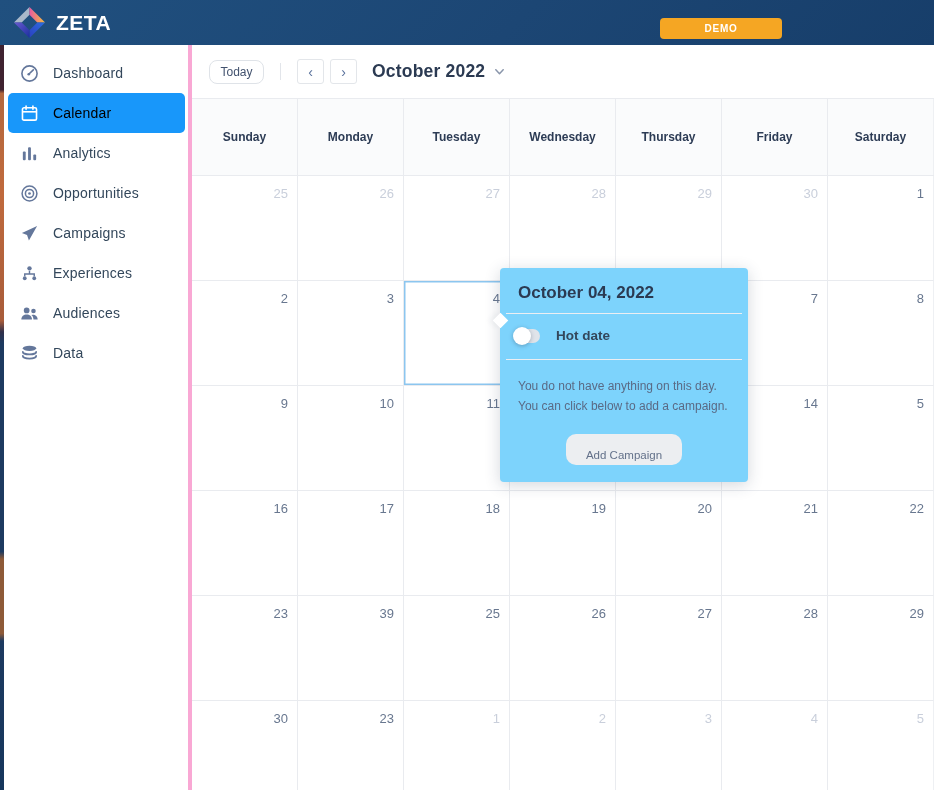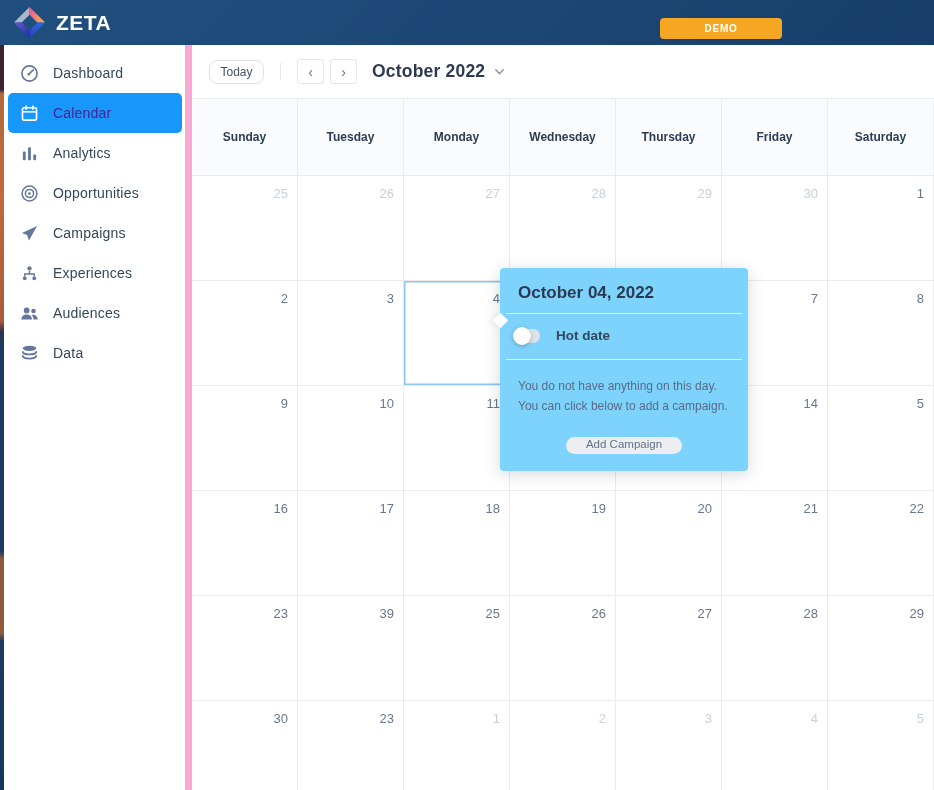--- a/index.html
+++ b/index.html
@@ -22,30 +22,30 @@
     background:linear-gradient(180deg,
       #3f2230 0%, #3f2230 6%,
       #b4683e 6.5%, #c06a3d 20%, #a85c3a 37%,
       #31304a 38.5%,
       #1d3a60 40%, #1d3a60 68%,
       #8e5a38 69%, #8e5a38 79%,
       #1d3a60 80%, #16365c 100%); }
 
   
   .sidebar { position:absolute; left:4px; top:45px; width:188px; height:745px;
-    background:#fff; border-right:7px solid #f9a8d4; z-index:10; padding-top:8px; }
+    background:#fff; border-right:4px solid #f9a8d4; z-index:10; padding-top:8px; }
   .side-item { height:40px; margin:0 3px 0 4px; padding-left:12px; border-radius:5px;
     display:flex; align-items:center; gap:14px; cursor:pointer; }
   .side-icon { width:19px; height:19px; display:flex; align-items:center; justify-content:center;
     color:#64779b; flex:0 0 19px; }
   .side-icon svg { width:19px; height:19px; display:block; }
   .side-label { font-size:14px; color:#33475b; font-weight:500; letter-spacing:.2px; }
   .side-item.active { background:#1897fa; }
   .side-item.active .side-icon { color:#fff; }
-  .side-item.active .side-label { color:#4c1d95; }
+  .side-item.active .side-label { color:#000000; }
 
   
   .main { position:absolute; left:192px; top:45px; width:742px; height:745px; background:#fff; }
 
   .toolbar { height:53px; display:flex; align-items:center; padding-left:17px; }
   .today-btn { width:55px; height:24px; background:#fff; border:1px solid #dfe3e8; border-radius:8px;
     font-size:12px; color:#42526e; font-family:inherit; cursor:pointer; }
   .tb-divider { width:1px; height:17px; background:#e2e5ea; margin:0 16px; }
   .nav-btn { width:27px; height:25px; background:#fff; border:1px solid #e3e6ea; border-radius:3px;
     color:#5a729c; font-size:14px; line-height:1; cursor:pointer; font-family:inherit; }
@@ -77,21 +77,21 @@
   .pop-hr { border:0; border-top:1px solid #eceef2; margin:0 6px; }
   .pop-toggle-row { display:flex; align-items:center; gap:16px; padding:14px 18px 16px 15px; }
   .toggle { position:relative; width:25px; height:14px; background:#e0e4ea; border-radius:8px;
     cursor:pointer; flex:0 0 25px; }
   .toggle-knob { position:absolute; left:-2px; top:-2px; width:18px; height:18px; border-radius:50%;
     background:#fff; box-shadow:0 1px 4px rgba(42,56,82,.35); }
   .toggle-label { font-size:13.5px; font-weight:bold; color:#33475b; }
   .pop-body { padding:16px 18px 4px; font-size:12px; color:#5a6a85; line-height:1.7; }
   .pop-btn-row { text-align:center; padding:13px 0 17px; }
   .pop-btn { background:#eceef1; border:none; border-radius:10px; color:#63718a;
-    font-size:11.5px; font-family:inherit; padding:1px 20px 4px; cursor:pointer; }
+    font-size:11.5px; font-family:inherit; padding:15px 20px 4px; cursor:pointer; }
 </style>
 </head>
 <body>
 
 <div class="navbar">
   <div class="brand">
     <svg class="brand-logo" viewBox="0 0 36 36">
       <defs>
         <linearGradient id="gTR" x1="0" y1="0" x2="1" y2="0">
           <stop offset="0" stop-color="#e85aa0"></stop>
@@ -213,22 +213,22 @@
     <div class="cal-title">October 2022</div>
     <span class="title-caret">
       <svg viewBox="0 0 12 12">
           <path d="M2 4 L6 8.5 L10 4" fill="none" stroke="currentColor" stroke-width="1.6" stroke-linecap="round" stroke-linejoin="round"></path>
         </svg>
     </span>
   </div>
 
   <div class="cal-header" id="cal-header">
       <div class="hdr-cell">Sunday</div>
+      <div class="hdr-cell">Monday</div>
       <div class="hdr-cell">Tuesday</div>
-      <div class="hdr-cell">Monday</div>
       <div class="hdr-cell">Wednesday</div>
       <div class="hdr-cell">Thursday</div>
       <div class="hdr-cell">Friday</div>
       <div class="hdr-cell">Saturday</div>
     </div>
   <div class="cal-grid" id="cal-grid">
       <div class="cell out"><span class="daynum">25</span></div>
       <div class="cell out"><span class="daynum">26</span></div>
       <div class="cell out"><span class="daynum">27</span></div>
       <div class="cell out"><span class="daynum">28</span></div>

